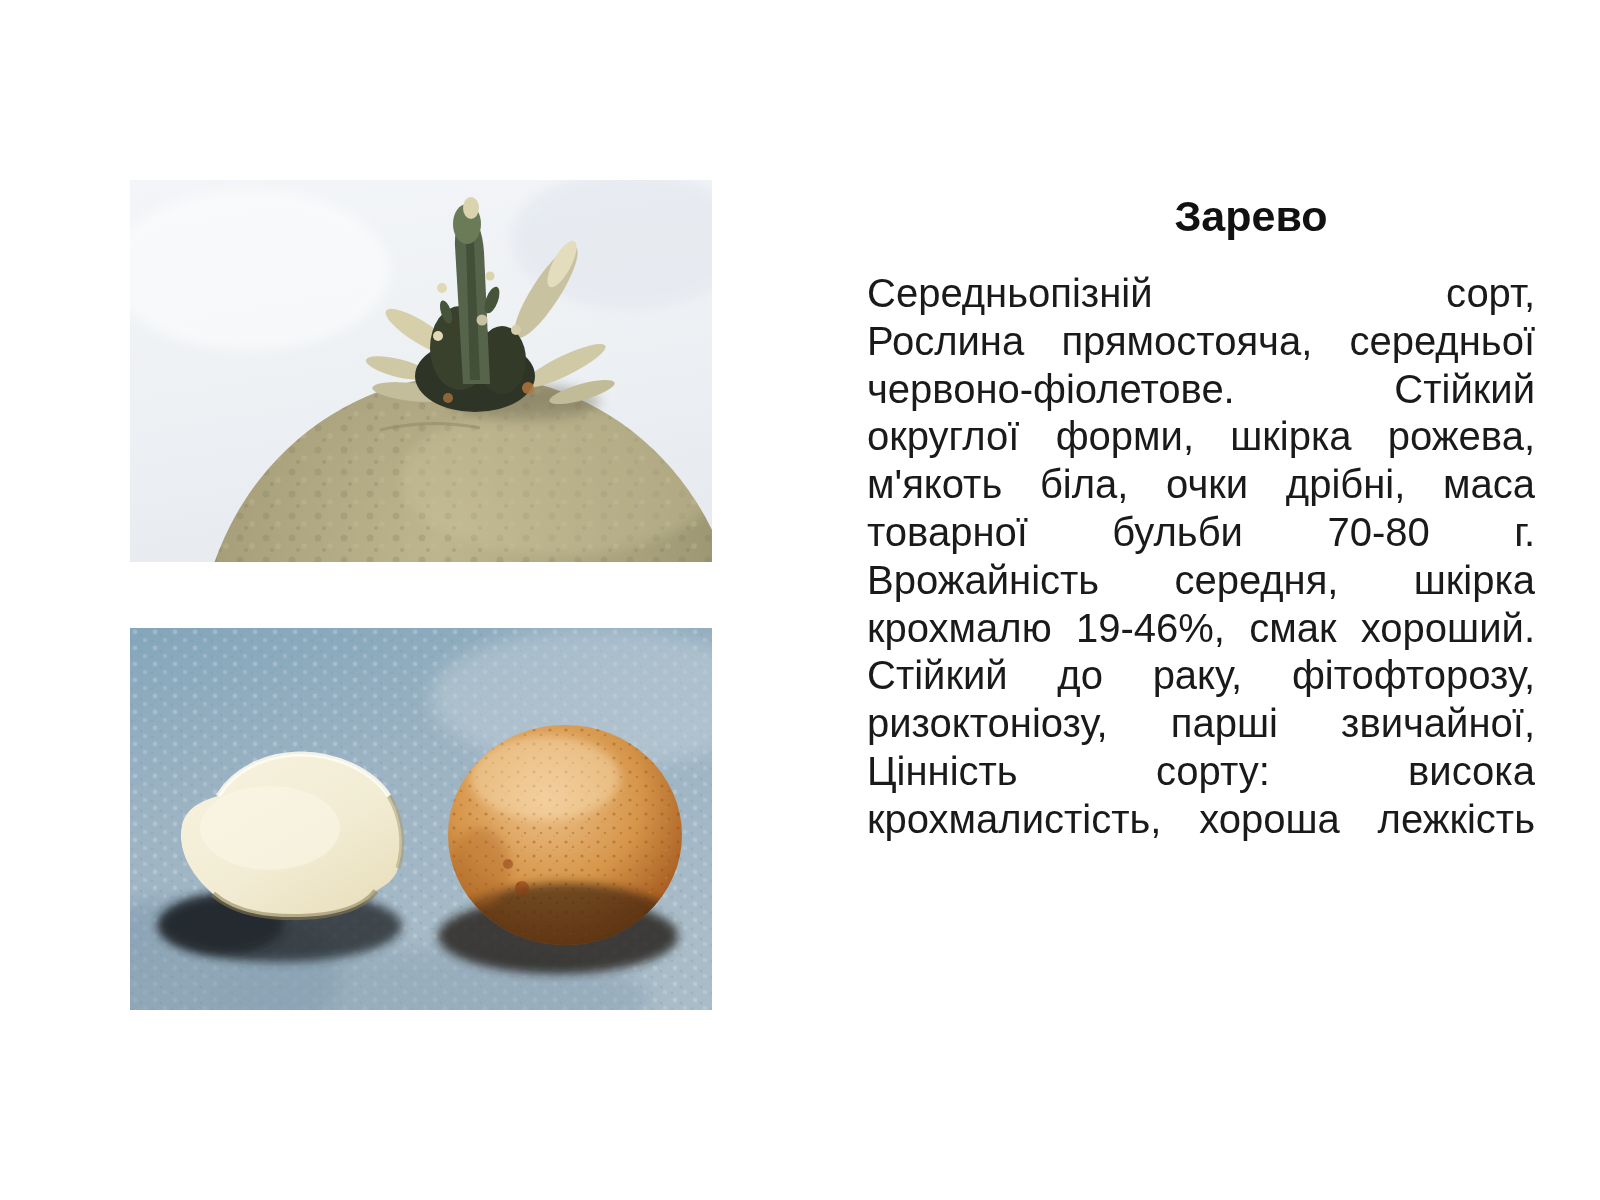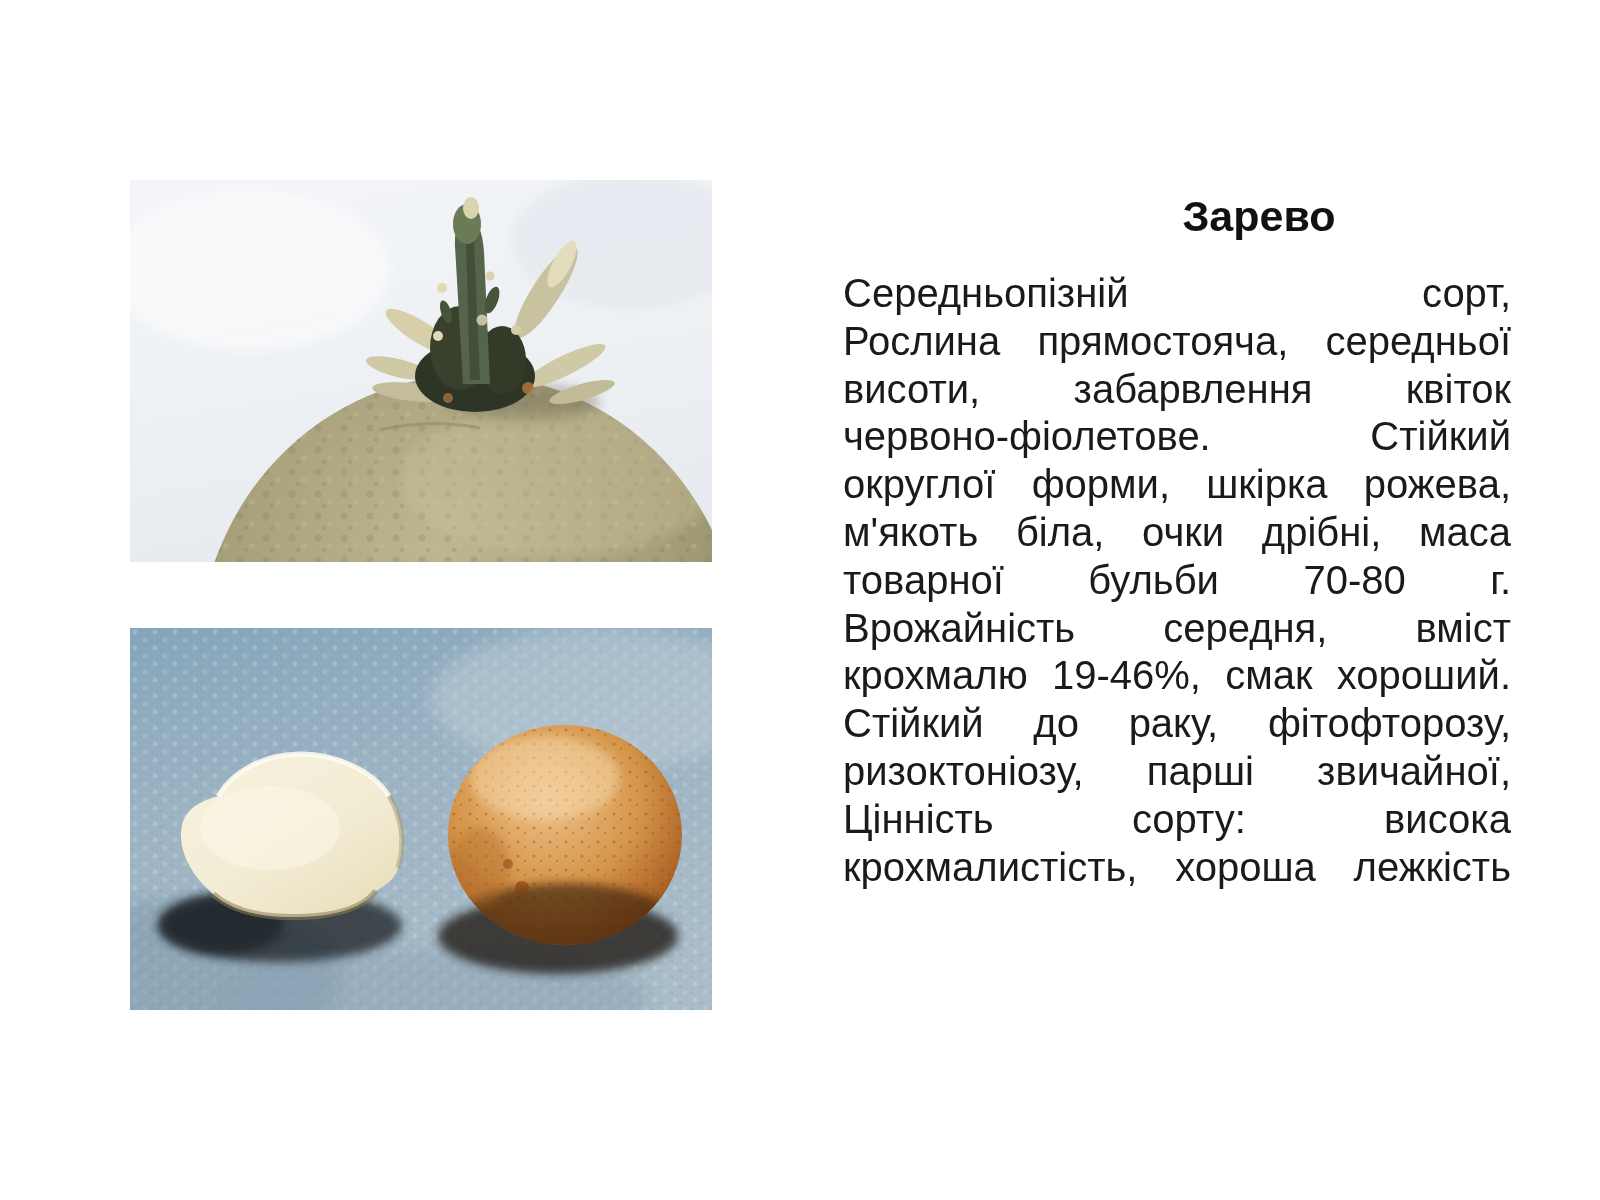--- a/index.html
+++ b/index.html
@@ -9,26 +9,26 @@
 
   figure.photo{position:absolute;margin:0;padding:0;overflow:hidden;}
   figure.photo svg{display:block;}
   .photo-top{left:130px;top:180px;width:582px;height:382px;}
   .photo-bottom{left:130px;top:628px;width:582px;height:382px;}
 
   .textcol{position:absolute;left:843px;top:0;width:668px;color:#1a1a1a;}
 
   .title{position:absolute;left:0;top:191px;width:668px;margin:0;
          font-size:43px;font-weight:700;line-height:50px;text-align:center;color:#111;}
-  .title .shift{position:relative;left:82px;}
+  .title .shift{position:relative;left:74px;}
 
   .bodytext{position:absolute;left:0;top:270px;width:668px;}
   .line{width:668px;height:47.8px;line-height:47.8px;font-size:40px;
         text-align:justify;text-align-last:justify;text-justify:inter-word;
-        white-space:nowrap;color:#1a1a1a;}
+        white-space:nowrap;color:#1a1a1a;margin-left:24px;}
   .line.last{text-align-last:left;}
 </style>
 </head>
 <body>
 
 <div class="slide">
 
   <figure class="photo photo-top">
     <svg width="582" height="382" viewBox="0 0 582 382" xmlns="http://www.w3.org/2000/svg">
       <defs>
@@ -181,26 +181,25 @@
         </g>
       </g>
     </svg>
   </figure>
 
   <div class="textcol">
     <h1 class="title"><span class="shift">Зарево</span></h1>
     <div class="bodytext">
       <div class="line">Середньопізній сорт,</div>
       <div class="line">Рослина прямостояча, середньої</div>
-      <div class="line">висоти, забарвлення квіток</div>
       <div class="line">червоно-фіолетове. Стійкий</div>
       <div class="line">округлої форми, шкірка рожева,</div>
       <div class="line">м'якоть біла, очки дрібні, маса</div>
       <div class="line">товарної бульби 70-80 г.</div>
-      <div class="line">Врожайність середня, вміст</div>
+      <div class="line">Врожайність середня, шкірка</div>
       <div class="line">крохмалю 19-46%, смак хороший.</div>
       <div class="line">Стійкий до раку, фітофторозу,</div>
       <div class="line">ризоктоніозу, парші звичайної,</div>
       <div class="line">Цінність сорту: висока</div>
       <div class="line">крохмалистість, хороша лежкість</div>
     </div>
   </div>
 
 </div>
 

